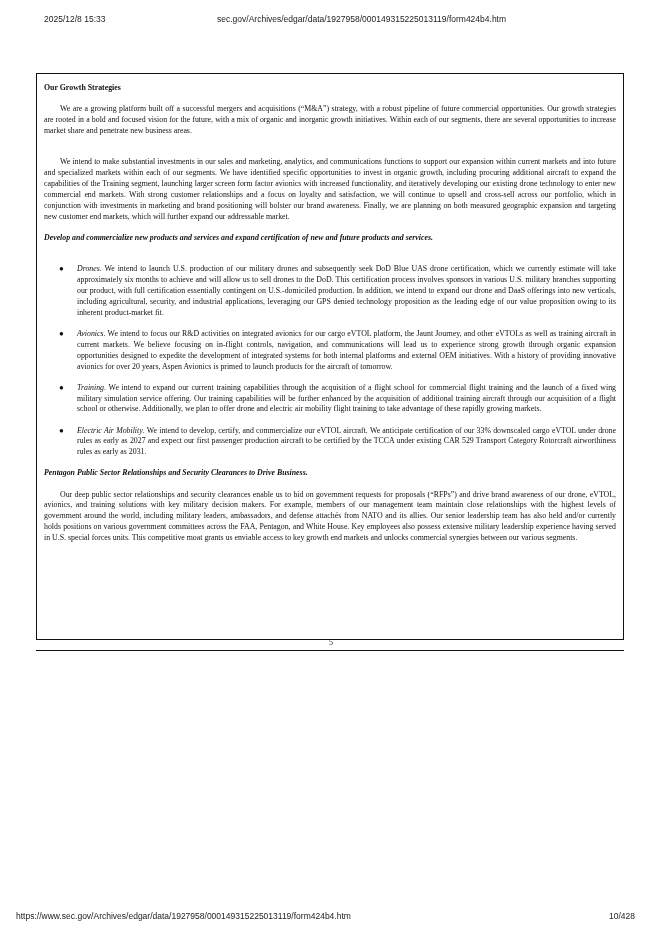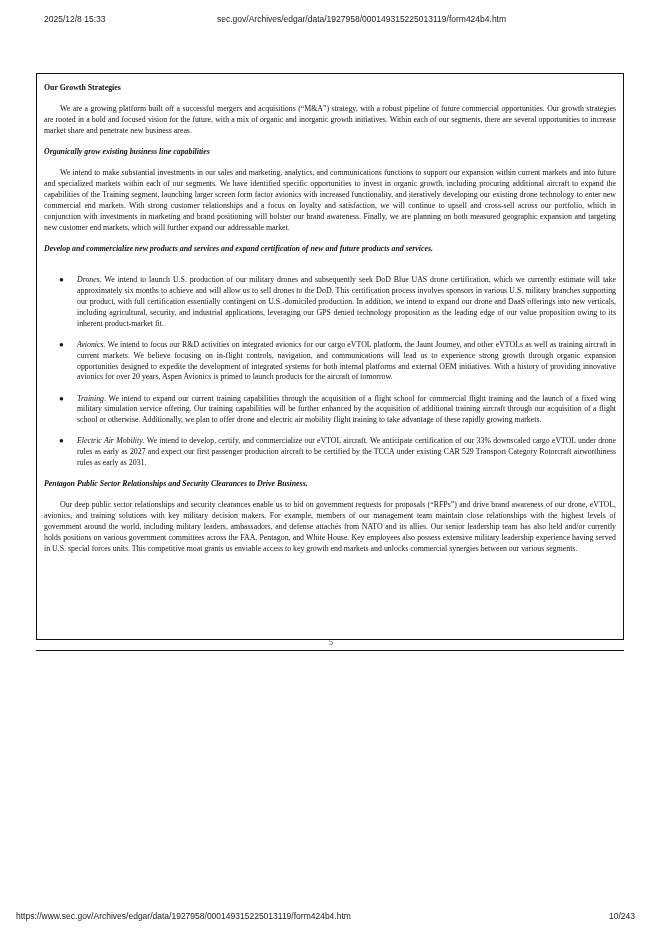--- a/index.html
+++ b/index.html
@@ -40,21 +40,20 @@
   <span class="ph-url">sec.gov/Archives/edgar/data/1927958/000149315225013119/form424b4.htm</span>
 </div>
 
 <div class="box">
   <div class="content">
     <p class="h-bold">Our Growth Strategies</p>
     <div class="gap"></div>
     <p class="indent">We are a growing platform built off a successful mergers and acquisitions (“M&amp;A”) strategy, with a robust pipeline of future commercial opportunities. Our growth strategies are rooted in a bold and focused vision for the future, with a mix of organic and inorganic growth initiatives. Within each of our segments, there are several opportunities to increase market share and penetrate new business areas.</p>
     <div class="gap"></div>
 
-    <p class="h-bi">Organically grow existing business line capabilities</p>
     <div class="gap"></div>
     <p class="indent">We intend to make substantial investments in our sales and marketing, analytics, and communications functions to support our expansion within current markets and into future and specialized markets within each of our segments. We have identified specific opportunities to invest in organic growth, including procuring additional aircraft to expand the capabilities of the Training segment, launching larger screen form factor avionics with increased functionality, and iteratively developing our existing drone technology to enter new commercial end markets. With strong customer relationships and a focus on loyalty and satisfaction, we will continue to upsell and cross-sell across our portfolio, which in conjunction with investments in marketing and brand positioning will bolster our brand awareness. Finally, we are planning on both measured geographic expansion and targeting new customer end markets, which will further expand our addressable market.</p>
     <div class="gap"></div>
 
     <p class="h-bi">Develop and commercialize new products and services and expand certification of new and future products and services.</p>
     <div class="gap"></div>
     <div class="gap"></div>
 
     <ul class="bullets">
       <li>
@@ -79,14 +78,14 @@
     <div class="gap"></div>
     <p class="indent">Our deep public sector relationships and security clearances enable us to bid on government requests for proposals (“RFPs”) and drive brand awareness of our drone, eVTOL, avionics, and training solutions with key military decision makers. For example, members of our management team maintain close relationships with the highest levels of government around the world, including military leaders, ambassadors, and defense attachés from NATO and its allies. Our senior leadership team has also held and/or currently holds positions on various government committees across the FAA, Pentagon, and White House. Key employees also possess extensive military leadership experience having served in U.S. special forces units. This competitive moat grants us enviable access to key growth end markets and unlocks commercial synergies between our various segments.</p>
   </div>
 </div>
 
 <div class="page-num">5</div>
 <div class="bottom-rule"></div>
 
 <div class="print-footer">
   <span class="pf-url">https://www.sec.gov/Archives/edgar/data/1927958/000149315225013119/form424b4.htm</span>
-  <span class="pf-page">10/243</span>
+  <span class="pf-page">10/428</span>
 </div>
 
 </body></html>

